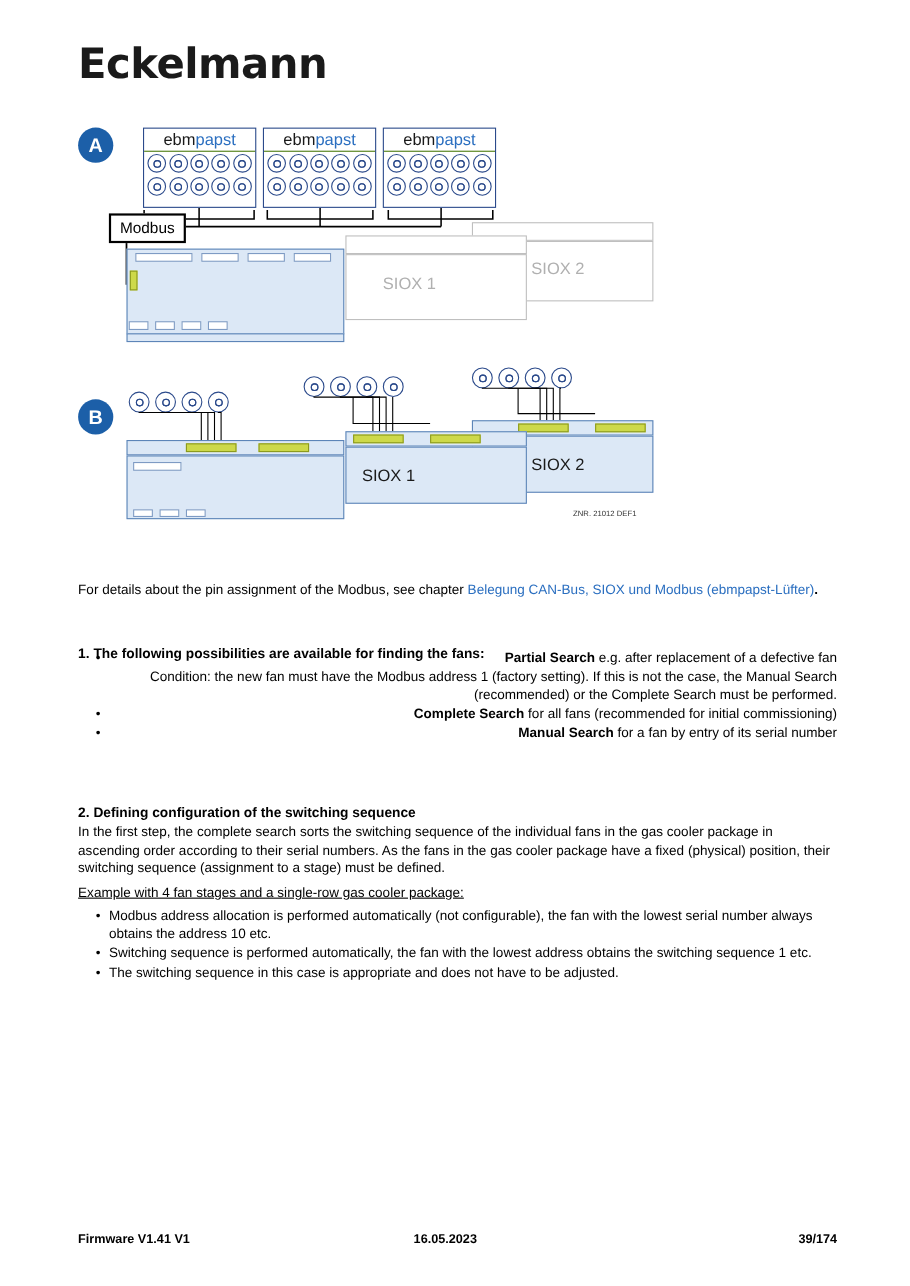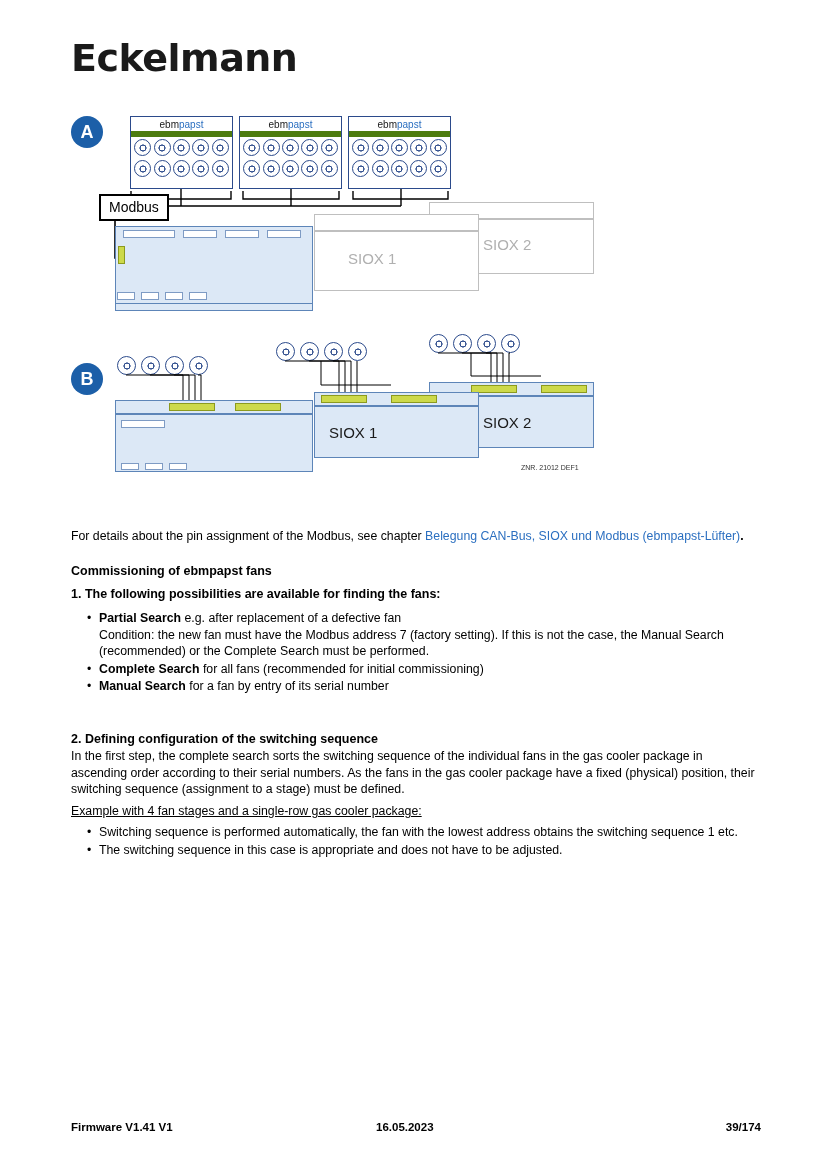--- a/index.html
+++ b/index.html
@@ -56,26 +56,26 @@
   }
 
   
   .fanblock {
     position: absolute;
     border: 1px solid #2b4a8b;
     background: #ffffff;
     box-sizing: border-box;
   }
   .fanblock .bplabel {
-    font-size: 10px;
+    font-size: 15px;
     text-align: center;
     padding: 2px 0 1px 0;
     font-family: "Liberation Sans", sans-serif;
     color: #1a1a1a;
-    border-bottom: 6px solid #4d7c0f;
+    border-bottom: 1px solid #4d7c0f;
   }
   .fanblock .bplabel .blue { color: #2b6fc0; }
   .fanrow {
     display: flex;
     justify-content: space-around;
     padding: 2px 2px;
   }
   .fan {
     width: 19px; height: 19px;
     border: 1px solid #2b4a8b;
@@ -355,47 +355,47 @@
     <div class="port" style="left:74px; top:133px; width:18px; height:7px;"></div>
     <div class="port" style="left:98px; top:133px; width:18px; height:7px;"></div>
 
     <div class="znr" style="left:450px; top:134px;">ZNR. 21012 DEF1</div>
   </div>
 
   <div class="body-text" style="top:528px;">
     <span>For details about the pin assignment of the Modbus, see chapter </span><span class="link">Belegung CAN-Bus, SIOX und Modbus (ebmpapst-Lüfter)</span><span class="bold">.</span>
   </div>
 
-  <div class="body-text heading" style="top:563px;">Commissioning of ebmpapst fans</div>
 
   <div class="body-text heading" style="top:586px;">1. The following possibilities are available for finding the fans:</div>
 
-  <div class="body-text" style="top:608px;">
+  <div class="body-text" style="top:588px;text-align:right;">
     <ul class="bullets">
       <li>
         <span class="bold">Partial Search</span><span> e.g. after replacement of a defective fan</span><br>
-        <span>Condition: the new fan must have the Modbus address 7 (factory setting). If this is not the case, the Manual Search (recommended) or the Complete Search must be performed.</span>
+        <span>Condition: the new fan must have the Modbus address 1 (factory setting). If this is not the case, the Manual Search (recommended) or the Complete Search must be performed.</span>
       </li>
       <li>
         <span class="bold">Complete Search</span><span> for all fans (recommended for initial commissioning)</span><br>
       </li>
       <li>
         <span class="bold">Manual Search</span><span> for a fan by entry of its serial number</span>
       </li>
     </ul>
   </div>
 
   <div class="body-text heading" style="top:731px;">2. Defining configuration of the switching sequence</div>
 
   <div class="body-text" style="top:748px;">In the first step, the complete search sorts the switching sequence of the individual fans in the gas cooler package in ascending order according to their serial numbers. As the fans in the gas cooler package have a fixed (physical) position, their switching sequence (assignment to a stage) must be defined.</div>
 
   <div class="body-text underline" style="top:803px;">Example with 4 fan stages and a single-row gas cooler package:</div>
 
   <div class="body-text" style="top:822px;">
     <ul class="bullets">
+      <li>Modbus address allocation is performed automatically (not configurable), the fan with the lowest serial number always obtains the address 10 etc.</li>
       <li>Switching sequence is performed automatically, the fan with the lowest address obtains the switching sequence 1 etc.</li>
       <li>The switching sequence in this case is appropriate and does not have to be adjusted.</li>
     </ul>
   </div>
 
   <div class="footer">
     <span class="f-left">Firmware V1.41 V1</span>
     <span class="f-mid">16.05.2023</span>
     <span class="f-right">39/174</span>
   </div>

